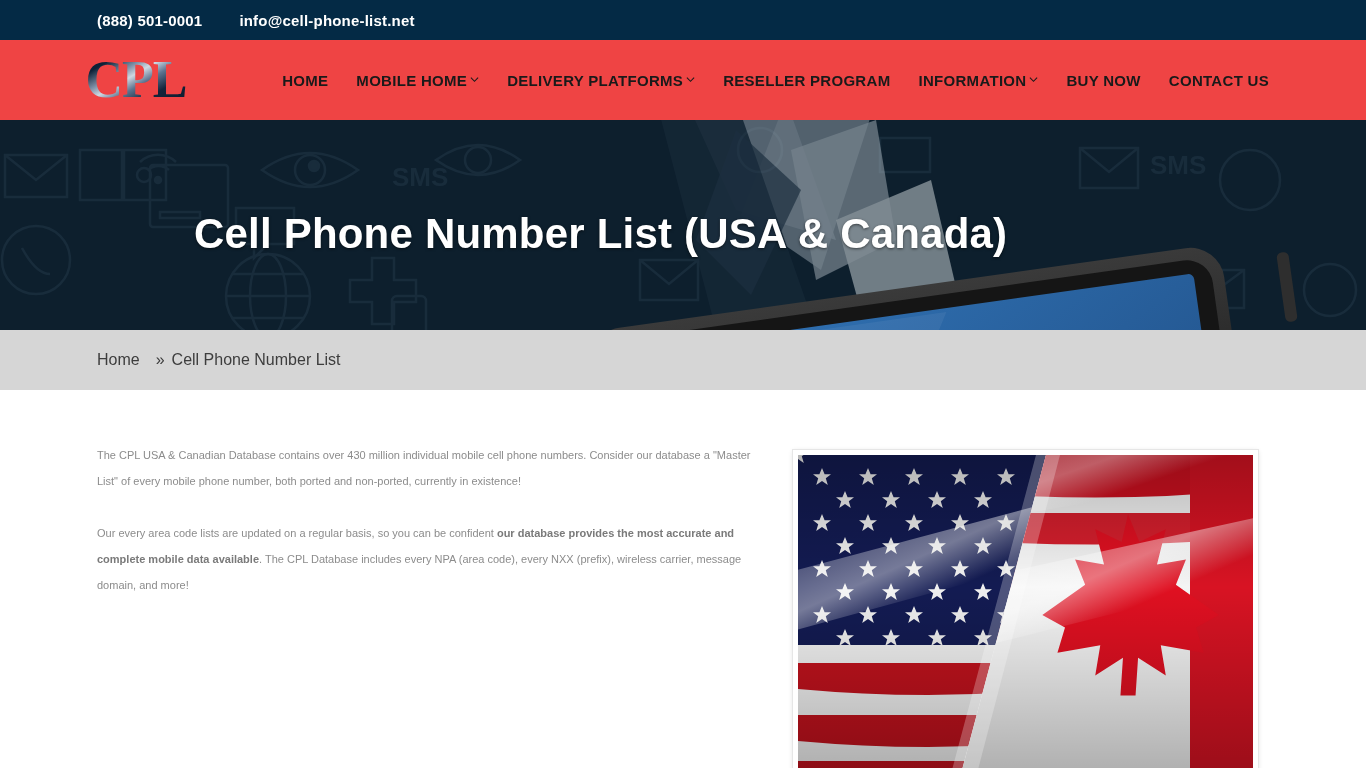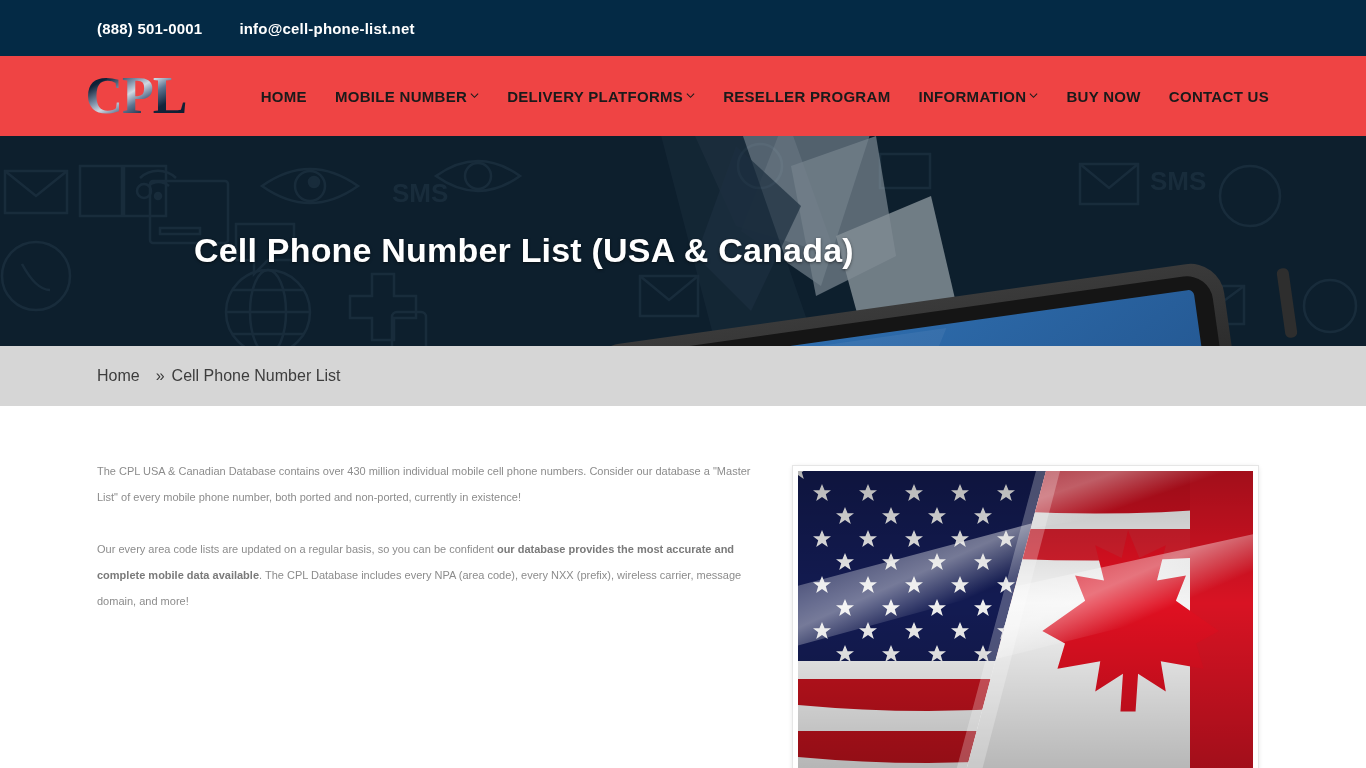--- a/index.html
+++ b/index.html
@@ -7,21 +7,21 @@
   html, body {
     width: 1366px;
     height: 768px;
     overflow: hidden;
     background: #ffffff;
     font-family: "Liberation Sans", sans-serif;
   }
 
   
   .topbar {
-    height: 56px;
+    height: 40px;
     background: #042a45;
     display: flex;
     align-items: center;
     padding-left: 97px;
   }
   .topbar a {
     color: #ffffff;
     font-size: 15px;
     font-weight: bold;
     letter-spacing: .2px;
@@ -118,21 +118,21 @@
     height: 100%;
     max-width: 1172px;
     margin: 0 auto;
     padding: 0 97px;
     display: flex;
     align-items: center;
     z-index: 3;
   }
   .hero-title {
     color: #ffffff;
-    font-size: 34px;
+    font-size: 42px;
     font-weight: bold;
     letter-spacing: .2px;
     text-shadow: 0 1px 3px rgba(0,0,0,.55);
     margin-top: 18px;
   }
 
   
   .crumbbar {
     height: 60px;
     background: #d6d6d6;
@@ -203,21 +203,21 @@
 
 <div class="header">
   <a class="logo" href="#">
     <span class="logo-text">CPL</span>
   </a>
   <nav class="nav">
     <a class="nav-item" href="#">
       <span>HOME</span>
     </a>
     <a class="nav-item" href="#">
-      <span>MOBILE NUMBER</span>
+      <span>MOBILE HOME</span>
       <span class="caret">
         <svg viewBox="0 0 10 10" width="9" height="9">
             <path d="M1 3 L5 7 L9 3" fill="none" stroke="#1a1a1a" stroke-width="1.2"></path>
           </svg>
       </span>
     </a>
     <a class="nav-item" href="#">
       <span>DELIVERY PLATFORMS</span>
       <span class="caret">
         <svg viewBox="0 0 10 10" width="9" height="9">

